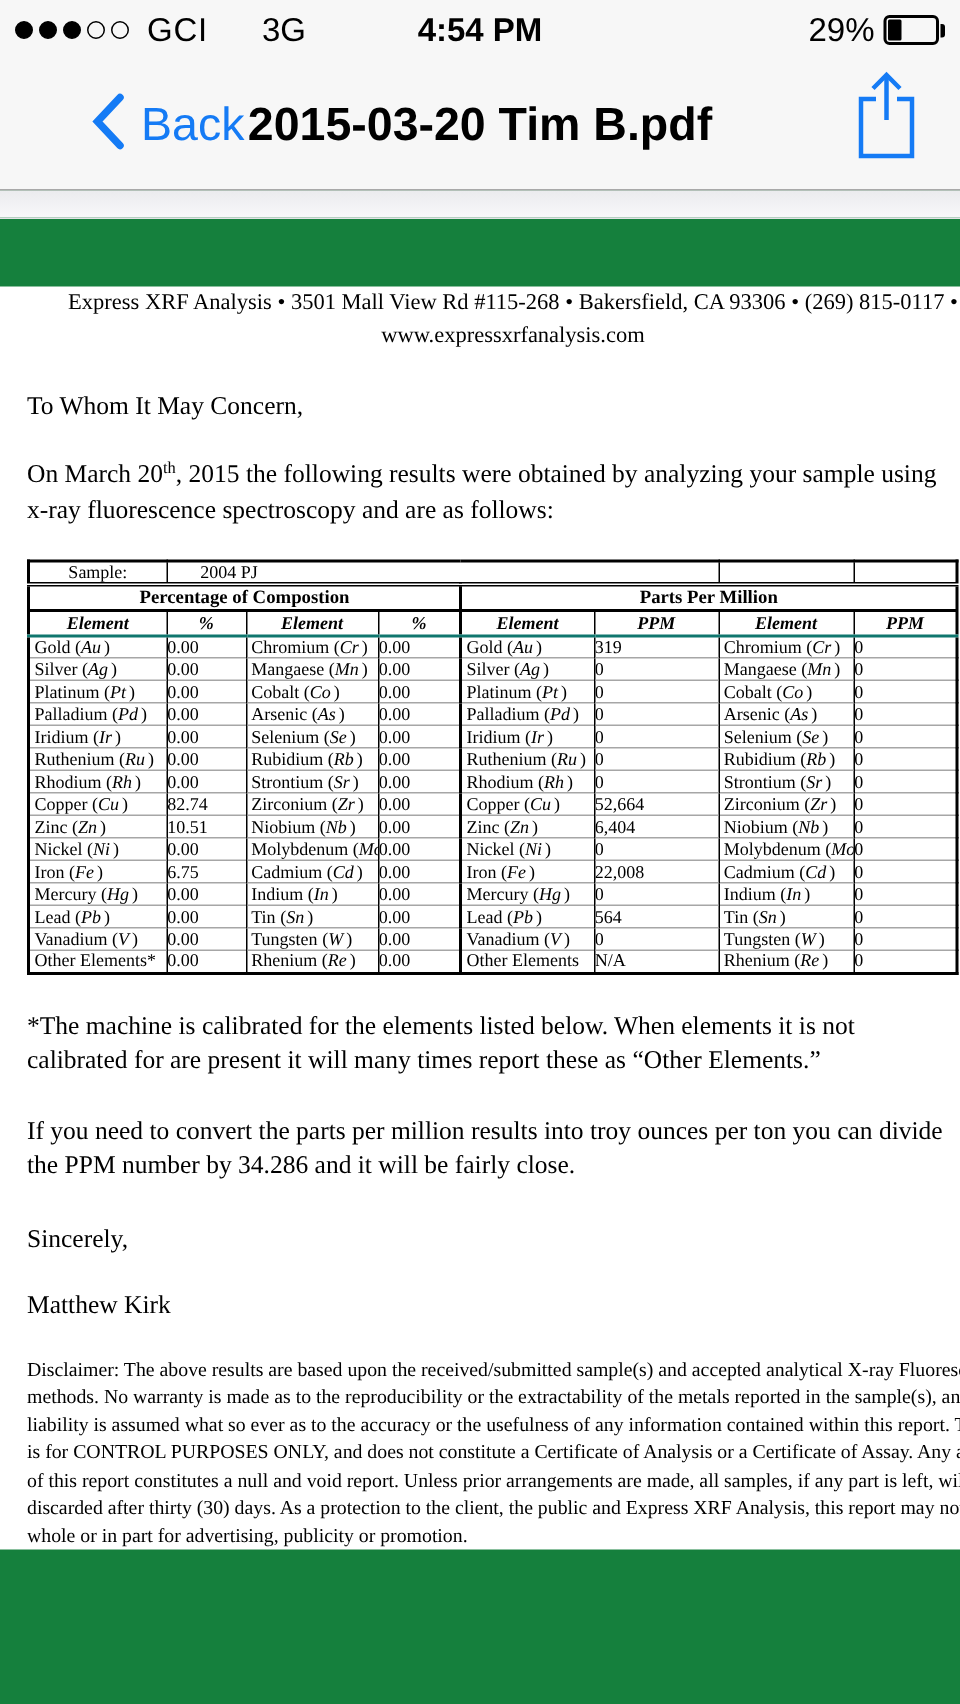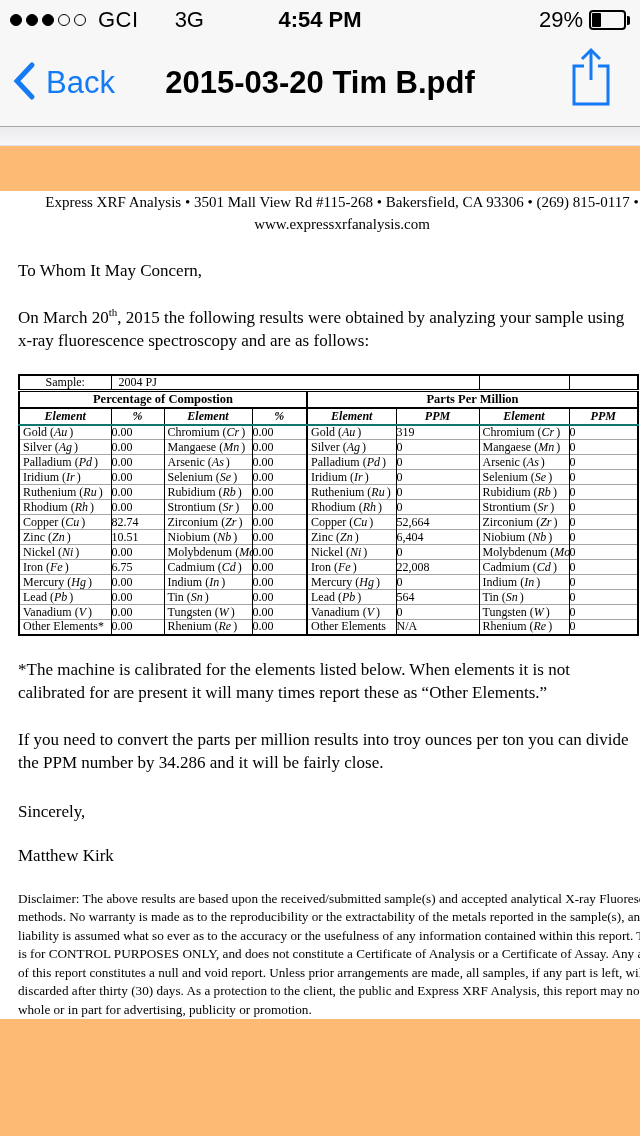--- a/index.html
+++ b/index.html
@@ -1,20 +1,20 @@
 <!DOCTYPE html>
 <html><head>
 <meta charset="utf-8">
 <style>
   * { margin: 0; padding: 0; box-sizing: border-box; }
   html, body { background: #ffffff; }
   .screen {
     position: relative;
     width: 640px; height: 1136px;
-    background: #fdba74;
+    background: #15803d;
     overflow: hidden;
     font-family: "Liberation Sans", sans-serif;
     color: #000;
   }
 
   
   .status-bar {
     height: 40px; background: #f7f7f7;
     display: flex; align-items: center;
     font-size: 22px;
@@ -38,21 +38,21 @@
     padding: 1px; display: block;
   }
   .battery-fill { display: block; width: 30%; height: 100%; background: #000; border-radius: 1px; }
   .battery-nub { width: 3px; height: 9px; background: #000; border-radius: 0 2px 2px 0; margin-left: 1px; }
 
   
   .nav-bar {
     height: 87px; background: #f7f7f7;
     border-bottom: 1px solid #a9a9a9;
     position: relative;
-    display: flex; align-items: center;
+    display: flex; align-items: center; padding-left: 48px;
   }
   .back-button {
     display: flex; align-items: center;
     margin-left: 12px; cursor: pointer;
   }
   .back-label { color: #157bf5; font-size: 31px; margin-left: 10px; }
   .nav-title {
     position: absolute; left: 50%; top: 50%;
     transform: translate(-50%, -50%);
     font-size: 31px; font-weight: bold;
@@ -93,21 +93,21 @@
   .results-table td, .results-table th {
     border-left: 1px solid #000;
     overflow: hidden; white-space: nowrap;
     font-weight: normal;
   }
   .results-table td:first-child, .results-table th:first-child { border-left: none; }
   .sec-divide { border-left: 2px solid #000 !important; }
 
   .sample-row td { height: 21px; font-size: 13px; border-bottom: 3px double #000; }
   .sample-label { font-weight: bold; text-align: center; }
-  .sample-value { padding-left: 7px; }
+  .sample-value { padding-left: 22px; }
 
   .section-row th { height: 15px; font-size: 12.5px; font-weight: bold; text-align: center; border-bottom: 2px solid #000; }
   .colhdr-row th { height: 15px; font-size: 12px; font-weight: bold; font-style: italic; text-align: center; border-bottom: 2px solid #0f766e; }
 
   .results-table tbody td { height: 15px; font-size: 12px; line-height: 13px; border-top: 1px solid #a6a6a6; }
   .results-table tbody tr:first-child td { border-top: none; }
   .el-cell { text-align: left; padding-left: 3px; margin-top: 25px; }
   .val-cell { }
   .sym { font-style: italic; padding-right: 2px; }
 
@@ -231,20 +231,30 @@
             <td class="el-cell"><span>Silver</span> (<span class="sym">Ag</span>)</td>
             <td class="val-cell">0.00</td>
             <td class="el-cell"><span>Mangaese</span> (<span class="sym">Mn</span>)</td>
             <td class="val-cell">0.00</td>
             <td class="sec-divide el-cell"><span>Silver</span> (<span class="sym">Ag</span>)</td>
             <td class="val-cell">0</td>
             <td class="el-cell"><span>Mangaese</span> (<span class="sym">Mn</span>)</td>
             <td class="val-cell">0</td>
           </tr>
           <tr>
+            <td class="el-cell"><span>Platinum</span> (<span class="sym">Pt</span>)</td>
+            <td class="val-cell">0.00</td>
+            <td class="el-cell"><span>Cobalt</span> (<span class="sym">Co</span>)</td>
+            <td class="val-cell">0.00</td>
+            <td class="sec-divide el-cell"><span>Platinum</span> (<span class="sym">Pt</span>)</td>
+            <td class="val-cell">0</td>
+            <td class="el-cell"><span>Cobalt</span> (<span class="sym">Co</span>)</td>
+            <td class="val-cell">0</td>
+          </tr>
+          <tr>
             <td class="el-cell"><span>Palladium</span> (<span class="sym">Pd</span>)</td>
             <td class="val-cell">0.00</td>
             <td class="el-cell"><span>Arsenic</span> (<span class="sym">As</span>)</td>
             <td class="val-cell">0.00</td>
             <td class="sec-divide el-cell"><span>Palladium</span> (<span class="sym">Pd</span>)</td>
             <td class="val-cell">0</td>
             <td class="el-cell"><span>Arsenic</span> (<span class="sym">As</span>)</td>
             <td class="val-cell">0</td>
           </tr>
           <tr>

